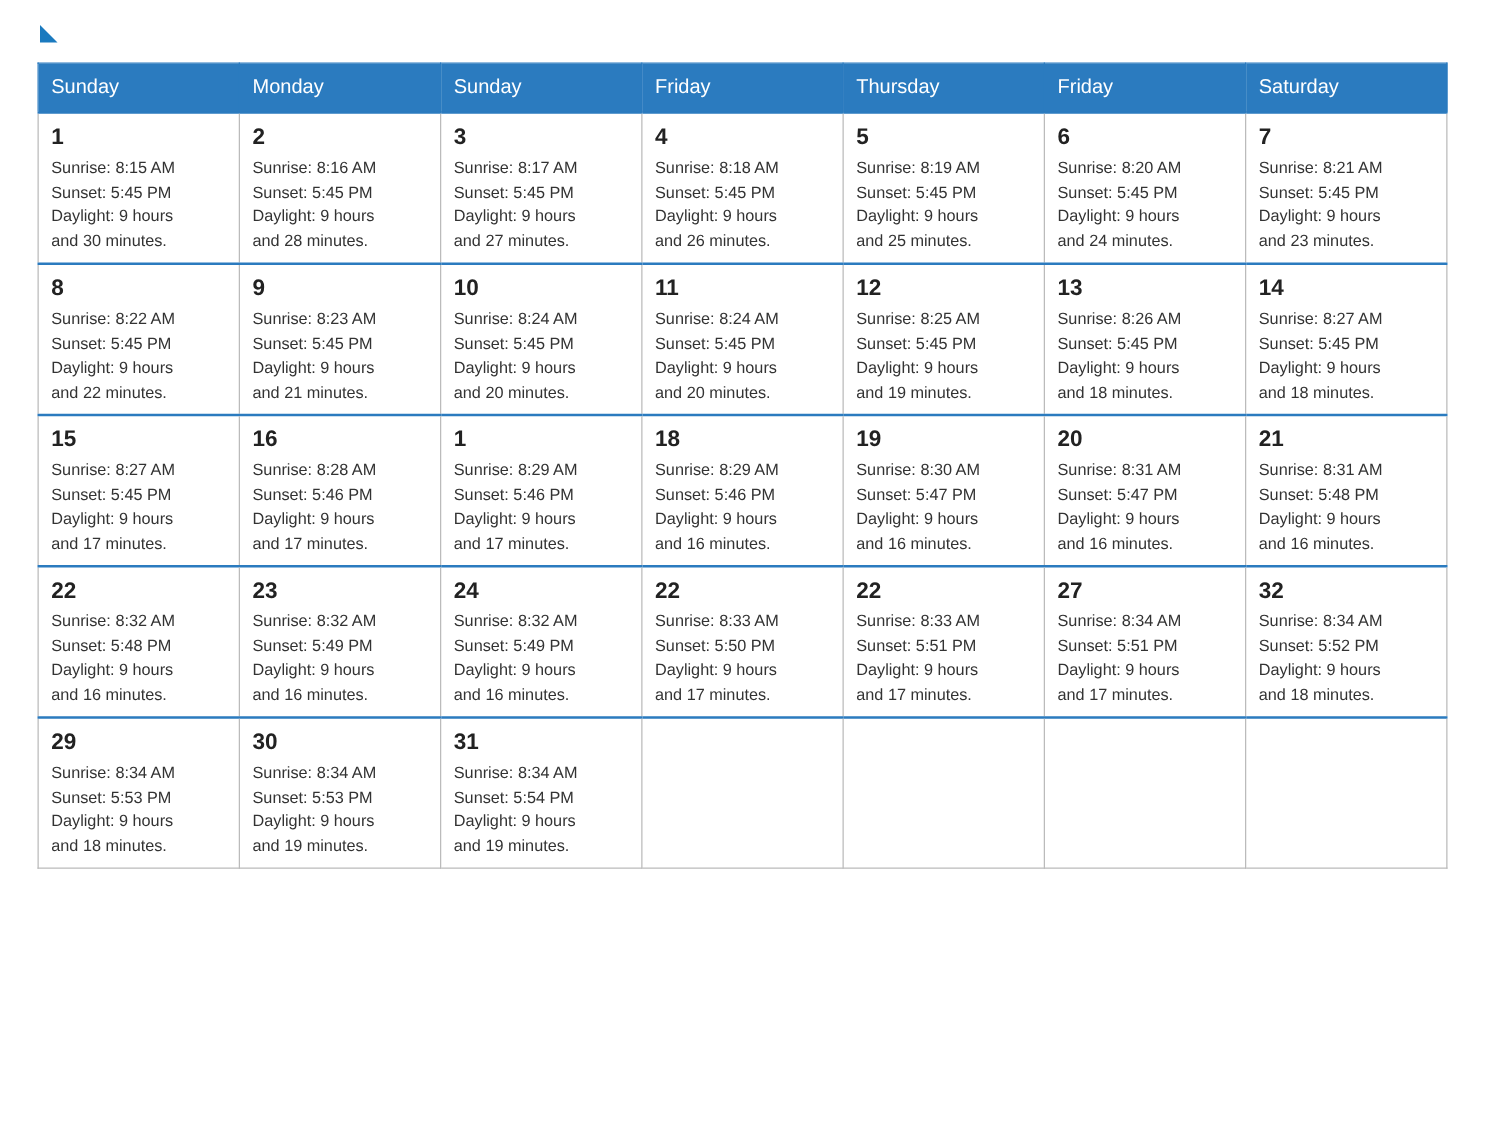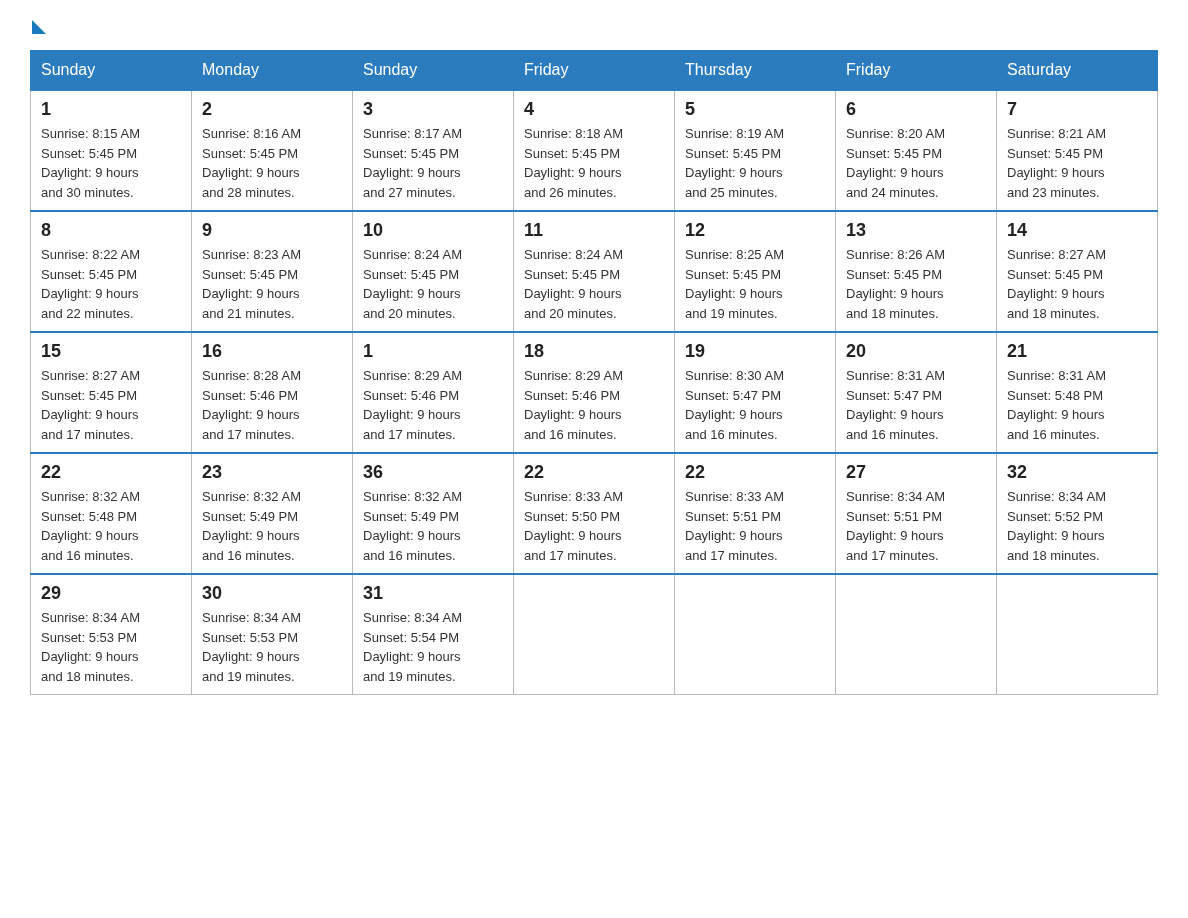--- a/index.html
+++ b/index.html
@@ -227,21 +227,21 @@
       <tr>
         <td>
         <span class="day-num">22</span>
         <div class="day-info">Sunrise: 8:32 AM<br>Sunset: 5:48 PM<br>Daylight: 9 hours<br>and 16 minutes.</div>
       </td>
         <td>
         <span class="day-num">23</span>
         <div class="day-info">Sunrise: 8:32 AM<br>Sunset: 5:49 PM<br>Daylight: 9 hours<br>and 16 minutes.</div>
       </td>
         <td>
-        <span class="day-num">36</span>
+        <span class="day-num">24</span>
         <div class="day-info">Sunrise: 8:32 AM<br>Sunset: 5:49 PM<br>Daylight: 9 hours<br>and 16 minutes.</div>
       </td>
         <td>
         <span class="day-num">22</span>
         <div class="day-info">Sunrise: 8:33 AM<br>Sunset: 5:50 PM<br>Daylight: 9 hours<br>and 17 minutes.</div>
       </td>
         <td>
         <span class="day-num">22</span>
         <div class="day-info">Sunrise: 8:33 AM<br>Sunset: 5:51 PM<br>Daylight: 9 hours<br>and 17 minutes.</div>
       </td>

